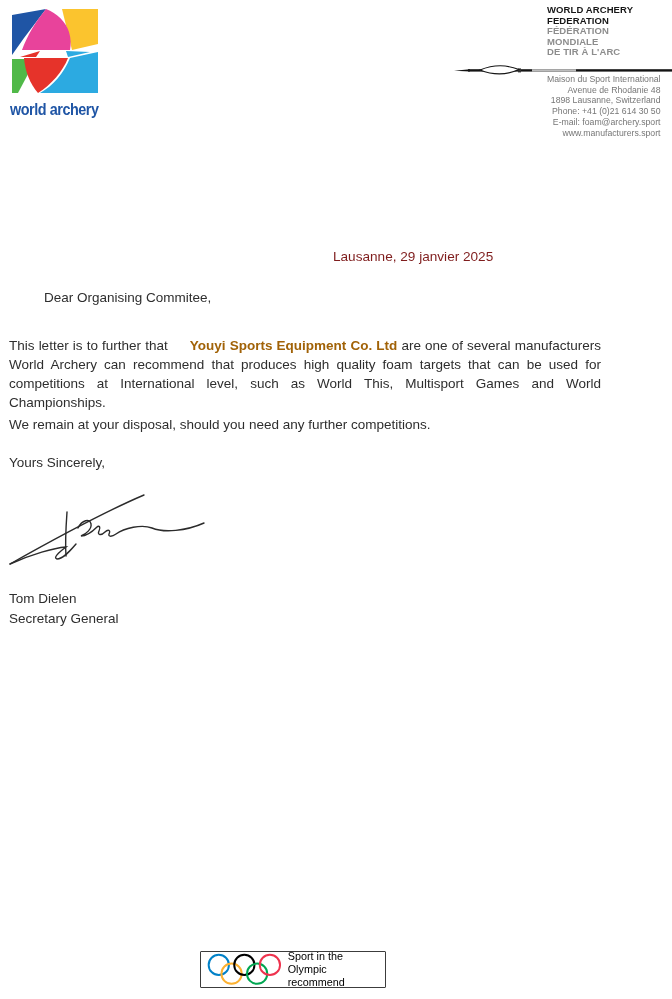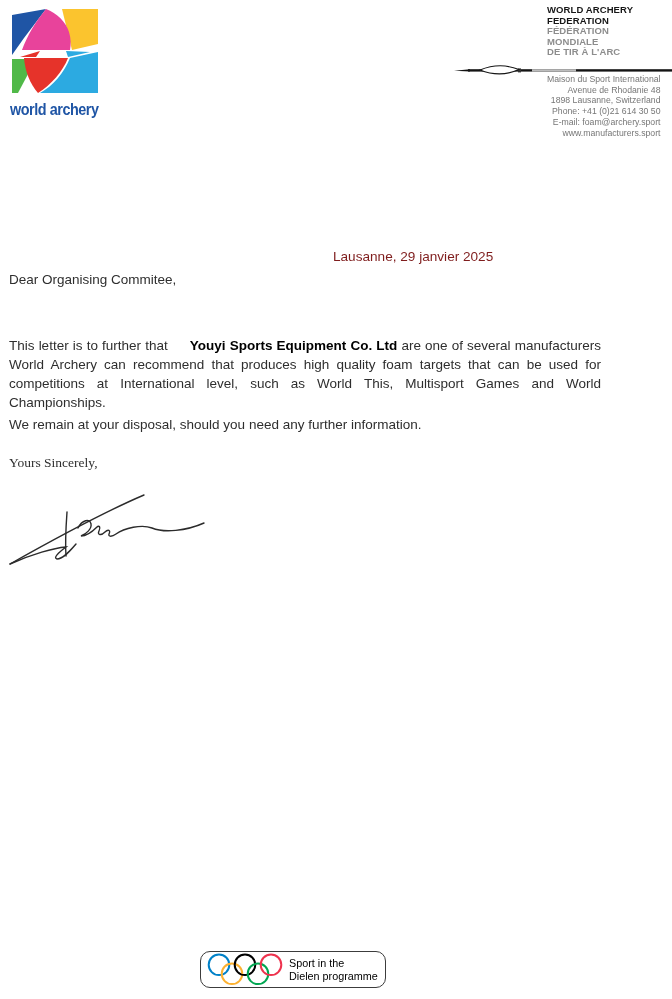--- a/index.html
+++ b/index.html
@@ -24,31 +24,31 @@
   }
   .org-fr{color:#8d8d8d;}
   .arrow-svg{position:absolute;left:448px;top:60px;}
   .address-block{
     position:absolute;left:547px;top:74px;
     font-size:8.7px;line-height:10.7px;color:#767676;white-space:nowrap;text-align:right;
   }
   
   .bodytext{position:absolute;left:9px;font-size:13.5px;color:#2e2e2e;}
   .date-line{position:absolute;left:333px;top:208px;font-size:13.6px;color:#7f1d1d;margin-top:41px;}
-  .salutation{top:272px;}
+  .salutation{top:290px;margin-left:35px;}
   .para{top:322px;width:592px;text-align:justify;line-height:19.3px;}
-  .para strong{color:#000000;margin-left:18px;}
+  .para strong{color:#a16207;margin-left:18px;}
   .closing{top:417px;}
-  .valediction{top:455px;font-family:Liberation Serif, serif;}
+  .valediction{top:455px;}
   .signature-svg{position:absolute;left:4px;top:484px;}
   .signer-block{position:absolute;left:9px;top:589px;font-size:13.5px;line-height:19.5px;color:#2e2e2e;}
   
   .badge{
     position:absolute;left:200px;top:951px;width:186px;height:37px;
-    border:1.3px solid #3c3c3c;border-radius:10px;box-sizing:border-box;
+    border:1.3px solid #3c3c3c;border-radius:1px;box-sizing:border-box;
     display:flex;align-items:center;padding-left:6px;background:#fff;
   }
   .badge-text{margin-left:5px;font-size:10.8px;line-height:12.8px;color:#000;}
 </style>
 </head>
 <body>
 
 <div class="page">
 
   <div class="logo-block">
@@ -89,39 +89,43 @@
     <div>E-mail: foam@archery.sport</div>
     <div>www.manufacturers.sport</div>
   </div>
 
   <div class="date-line">Lausanne, 29 janvier 2025</div>
 
   <div class="bodytext salutation">Dear Organising Commitee,</div>
 
   <p class="bodytext para"><span>This letter is to further that </span><strong>Youyi Sports Equipment Co. Ltd</strong><span> are one of several manufacturers World Archery can recommend that produces high quality foam targets that can be used for competitions at International level, such as World This, Multisport Games and World Championships.</span></p>
 
-  <div class="bodytext closing">We remain at your disposal, should you need any further information.</div>
+  <div class="bodytext closing">We remain at your disposal, should you need any further competitions.</div>
 
   <div class="bodytext valediction">Yours Sincerely,</div>
 
   <svg class="signature-svg" width="208" height="86" viewBox="0 0 208 86" fill="none" stroke="#2b2b2b" stroke-width="1.4" stroke-linecap="round">
     <path d="M6,80 C45,58 100,28 140,11"></path>
     <path d="M6,80 C28,70 50,64 62,63 C54,69 49,74 53,75 C59,75 66,67 72,60"></path>
     <path d="M63,28 C62,42 61,58 62,72"></path>
     <path d="M74,44 C78,36 86,34 87,40 C88,45 82,50 77,52 C83,52 89,47 93,43 C95,41 97,43 95,47 C93,51 97,52 101,48 C104,45 107,46 105,50 C104,53 108,53 112,50 C120,44 138,40 148,44 C160,49 182,47 200,39"></path>
   </svg>
 
+  <div class="signer-block">
+    <div>Tom Dielen</div>
+    <div>Secretary General</div>
+  </div>
 
   <div class="badge">
     <svg width="77" height="33" viewBox="0 0 77 33" fill="none" stroke-width="2">
       <circle cx="12" cy="11.8" r="10.3" stroke="#0081c8"></circle>
       <circle cx="25" cy="20.8" r="10.3" stroke="#fcb131"></circle>
       <circle cx="38" cy="11.8" r="10.3" stroke="#000000"></circle>
       <circle cx="51" cy="20.8" r="10.3" stroke="#00a651"></circle>
       <circle cx="64" cy="11.8" r="10.3" stroke="#ee334e"></circle>
     </svg>
     <div class="badge-text">
       <div>Sport in the</div>
-      <div>Dielen programme</div>
+      <div>Olympic recommend</div>
     </div>
   </div>
 
 </div>
 
 </body></html>

